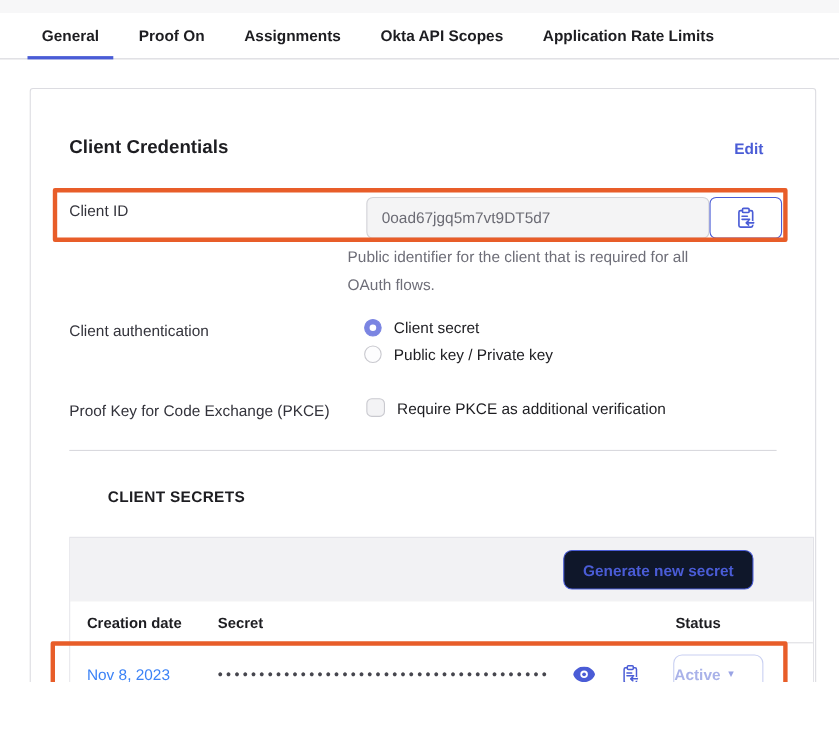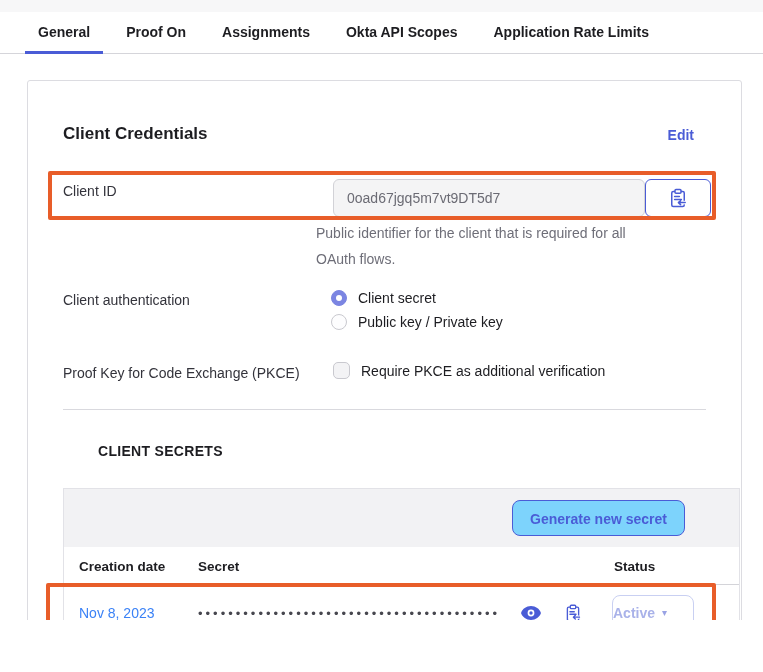--- a/index.html
+++ b/index.html
@@ -115,21 +115,21 @@
     position: absolute; left: 35px; top: 407px; width: 677px;
     border: 1px solid #e2e2e7;
   }
   .table-toolbar {
     height: 58px; background: #f2f2f4;
     display: flex; align-items: center; justify-content: flex-end;
     padding-right: 54px;
   }
   .generate-btn {
     height: 36px; padding: 10px 17px;
-    background: #7dd3fc; border: 1px solid #4a5cd6; border-radius: 8px;
+    background: #0f172a; border: 1px solid #4a5cd6; border-radius: 8px;
     color: #4a5cd6; font-size: 14px; font-weight: 700;
     font-family: inherit; cursor: pointer;
   }
   .table-header {
     position: relative; height: 38px; background: #fff;
     border-bottom: 1px solid #d4d4d9;
   }
   .th {
     position: absolute; top: 50%; transform: translateY(-50%);
     font-size: 13.5px; font-weight: 700; color: #1d1d21; white-space: nowrap;

